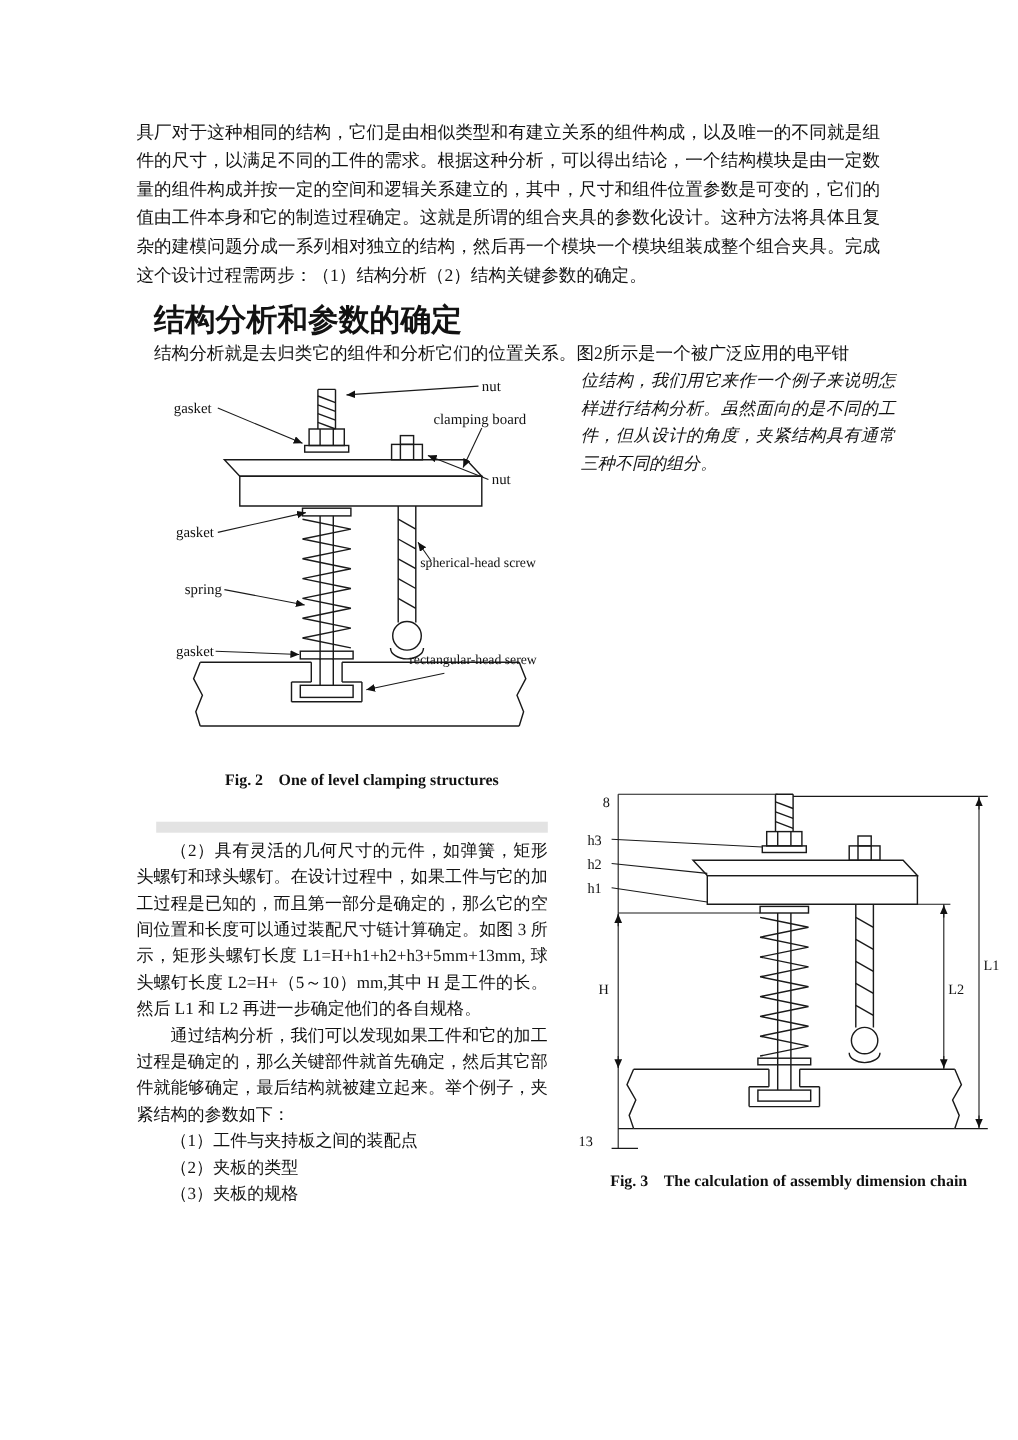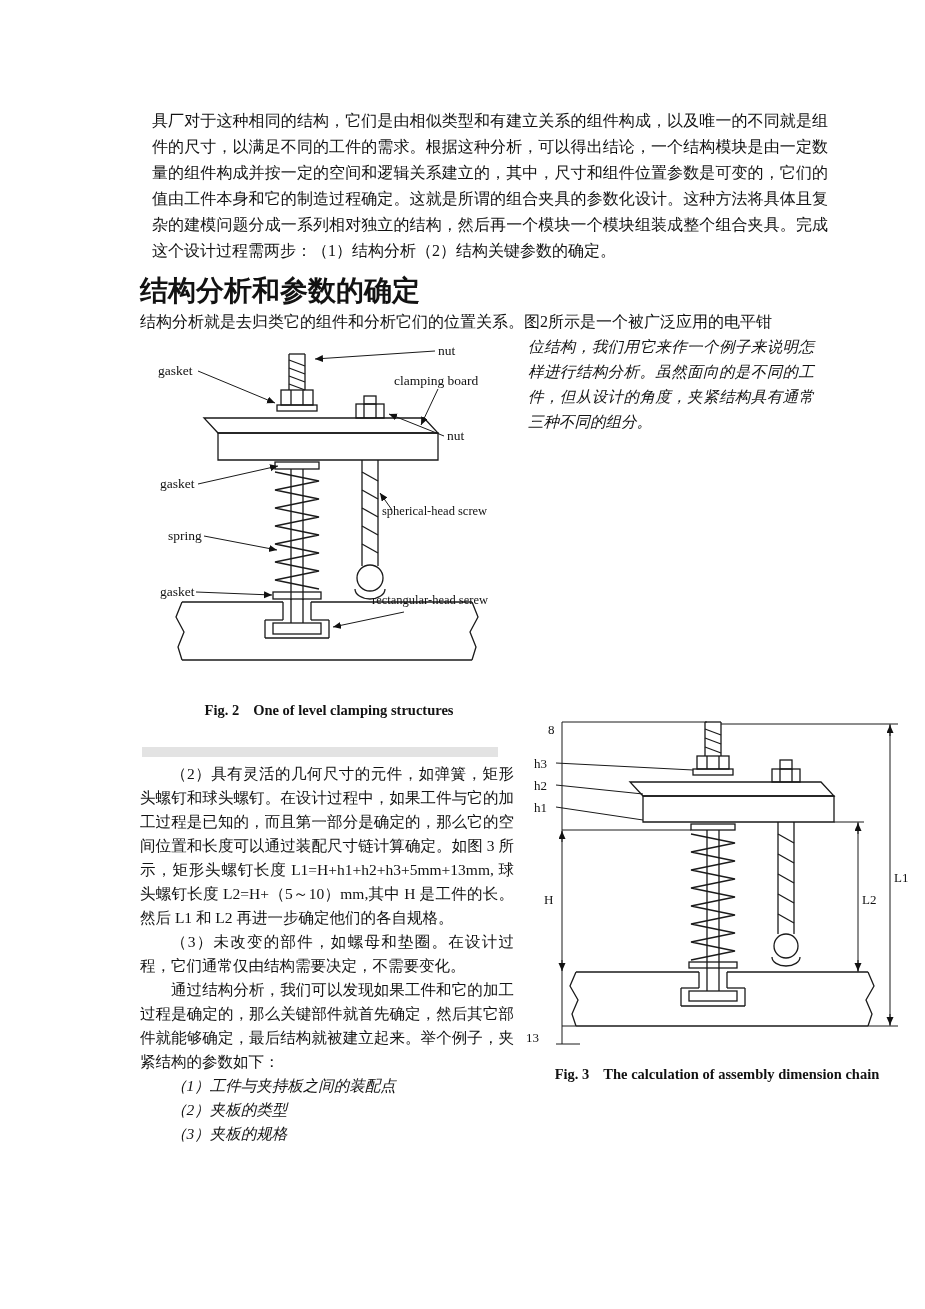--- a/index.html
+++ b/index.html
@@ -2,35 +2,35 @@
 <html><head>
 <meta charset="utf-8">
 <style>
   html,body{margin:0;padding:0;}
   body{
     width:925px;height:1309px;background:#ffffff;position:relative;
     font-family:"Liberation Serif","DejaVu Serif",serif;color:#121212;
     overflow:hidden;
   }
   .abs{position:absolute;}
-  #intro{left:152px;top:108px;width:676px;font-size:16px;line-height:26px;text-align:justify;}
+  #intro{left:124px;top:108px;width:676px;font-size:16px;line-height:26px;text-align:justify;}
   #heading{left:140px;top:272px;font-size:28px;font-weight:bold;
     font-family:"Liberation Sans","DejaVu Sans",sans-serif;}
   #lead{left:140px;top:309px;width:676px;font-size:16px;line-height:26px;}
   #fig2box{left:142px;top:338px;width:374px;}
   #fig3box{left:518px;top:712px;width:398px;}
   .caption{text-align:center;font-weight:bold;font-size:14.5px;margin-top:2px;white-space:nowrap;}
   .capgap{margin-left:14px;text-align:right;}
   #rightcol{left:528px;top:334px;width:286px;font-size:15.5px;line-height:25px;text-align:justify;}
   #rightcol p{margin:0;font-style:italic;}
   .indent{text-indent:2em;}
   #artifact{left:142px;top:747px;width:356px;height:10px;background:#e3e3e3;}
-  #leftcol2{left:140px;top:762px;width:374px;font-size:15.5px;line-height:24px;text-align:justify;}
+  #leftcol2{left:124px;top:762px;width:374px;font-size:15.5px;line-height:24px;text-align:justify;}
   #leftcol2 p{margin:0;text-indent:2em;}
-  #leftcol2 .item{text-indent:2em;font-style:italic;}
+  #leftcol2 .item{text-indent:2em;}
   svg{display:block;}
   .ln{stroke:#1a1a1a;stroke-width:1.3;fill:none;}
   .thin{stroke:#1a1a1a;stroke-width:1;fill:none;}
   svg text{fill:#111;font-family:"Liberation Serif","DejaVu Serif",serif;}
 </style>
 </head>
 <body>
 
 <div class="abs" id="intro">具厂对于这种相同的结构，它们是由相似类型和有建立关系的组件构成，以及唯一的不同就是组件的尺寸，以满足不同的工件的需求。根据这种分析，可以得出结论，一个结构模块是由一定数量的组件构成并按一定的空间和逻辑关系建立的，其中，尺寸和组件位置参数是可变的，它们的值由工件本身和它的制造过程确定。这就是所谓的组合夹具的参数化设计。这种方法将具体且复杂的建模问题分成一系列相对独立的结构，然后再一个模块一个模块组装成整个组合夹具。完成这个设计过程需两步：（1）结构分析（2）结构关键参数的确定。</div>
 
@@ -129,21 +129,20 @@
 </div>
 
 <div class="abs" id="artifact"></div>
 
 <div class="abs" id="rightcol">
   <p>位结构，我们用它来作一个例子来说明怎样进行结构分析。虽然面向的是不同的工件，但从设计的角度，夹紧结构具有通常三种不同的组分。</p>
 </div>
 
 <div class="abs" id="leftcol2">
   <p>（2）具有灵活的几何尺寸的元件，如弹簧，矩形头螺钉和球头螺钉。在设计过程中，如果工件与它的加工过程是已知的，而且第一部分是确定的，那么它的空间位置和长度可以通过装配尺寸链计算确定。如图 3 所示，矩形头螺钉长度 L1=H+h1+h2+h3+5mm+13mm, 球头螺钉长度 L2=H+（5～10）mm,其中 H 是工件的长。然后 L1 和 L2 再进一步确定他们的各自规格。</p>
-  <p>（3）未改变的部件，如螺母和垫圈。在设计过程，它们通常仅由结构需要决定，不需要变化。</p>
   <p>通过结构分析，我们可以发现如果工件和它的加工过程是确定的，那么关键部件就首先确定，然后其它部件就能够确定，最后结构就被建立起来。举个例子，夹紧结构的参数如下：</p>
   <div class="item">（1）工件与夹持板之间的装配点</div>
   <div class="item">（2）夹板的类型</div>
   <div class="item">（3）夹板的规格</div>
 </div>
 
 <div class="abs" id="fig3box">
   <svg width="398" height="352" viewBox="0 0 398 352">
     <defs>
       <marker id="arr3" markerWidth="9" markerHeight="9" refX="8" refY="3.5" orient="auto">

